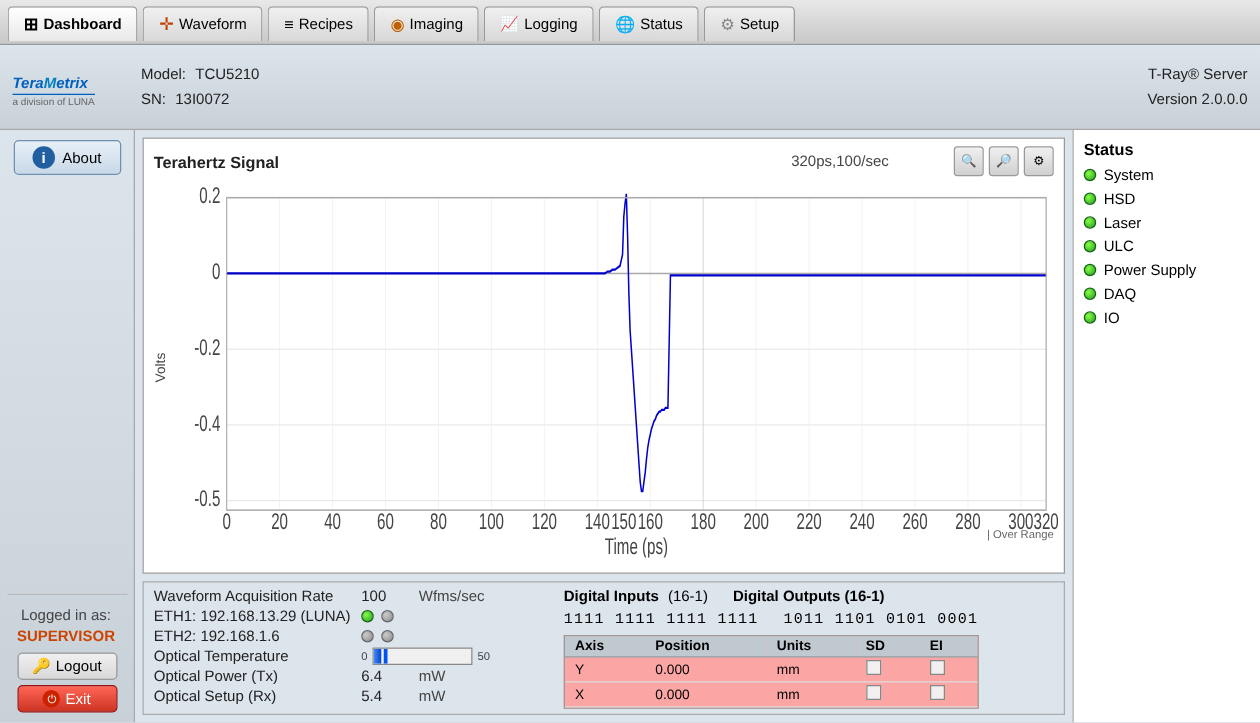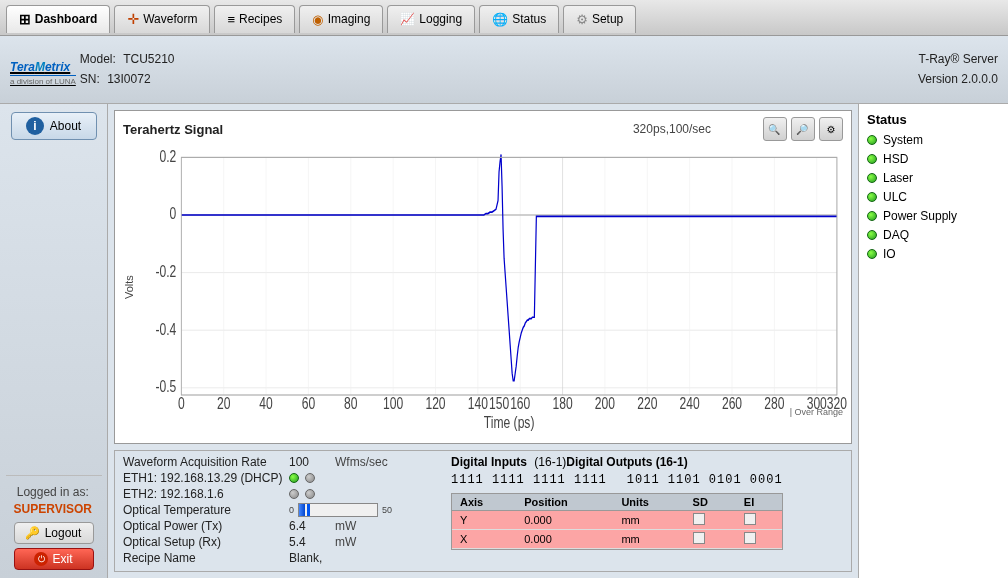--- a/index.html
+++ b/index.html
@@ -46,22 +46,21 @@
       align-items: center;
       background: linear-gradient(to bottom, #dce4ec, #c8d0d8);
       padding: 6px 10px;
       border-bottom: 1px solid #aaa;
       height: 68px;
     }
     #logo-area {
       display: flex;
       flex-direction: column;
       align-items: flex-end;
-      margin-right: 4px;
-      text-decoration: underline;
+      margin-right: 37px;
     }
     #model-info {
       margin-right: auto;
       font-size: 12px;
       color: #222;
       line-height: 1.6;
     }
     #server-info {
       text-align: right;
       font-size: 12px;
@@ -529,21 +528,21 @@
 
         <div id="diag-left">
 
           <div class="diag-row">
             <span class="diag-label">Waveform Acquisition Rate</span>
             <span class="diag-value">100</span>
             <span class="diag-unit">Wfms/sec</span>
           </div>
 
           <div class="diag-row">
-            <span class="diag-label">ETH1: 192.168.13.29 (DHCP)</span>
+            <span class="diag-label">ETH1: 192.168.13.29 (LUNA)</span>
             <div class="led-green"></div>
             <div class="led-gray"></div>
           </div>
 
           <div class="diag-row">
             <span class="diag-label">ETH2: 192.168.1.6</span>
             <div class="led-gray"></div>
             <div class="led-gray"></div>
           </div>
 
@@ -565,28 +564,24 @@
             <span class="diag-value">6.4</span>
             <span class="diag-unit">mW</span>
           </div>
 
           <div class="diag-row">
             <span class="diag-label">Optical Setup (Rx)</span>
             <span class="diag-value">5.4</span>
             <span class="diag-unit">mW</span>
           </div>
 
-          <div class="diag-row">
-            <span class="diag-label">Recipe Name</span>
-            <span class="diag-value">Blank,</span>
-          </div>
         </div>
 
         <div id="diag-middle">
-          <div style="display:flex; margin-bottom:4px;align-items:center;">
+          <div style="display:flex; gap:20px; margin-bottom:4px;align-items:center;">
             <div>
               <span style="font-weight:bold;">Digital Inputs</span>
               <span style="margin-left:4px;">(16-1)</span>
             </div>
             <div>
               <span style="font-weight:bold;">Digital Outputs (16-1)</span>
             </div>
           </div>
           <div style="display:flex; gap:20px; margin-bottom:4px;">
             <div class="digital-row">1111 1111 1111 1111</div>

